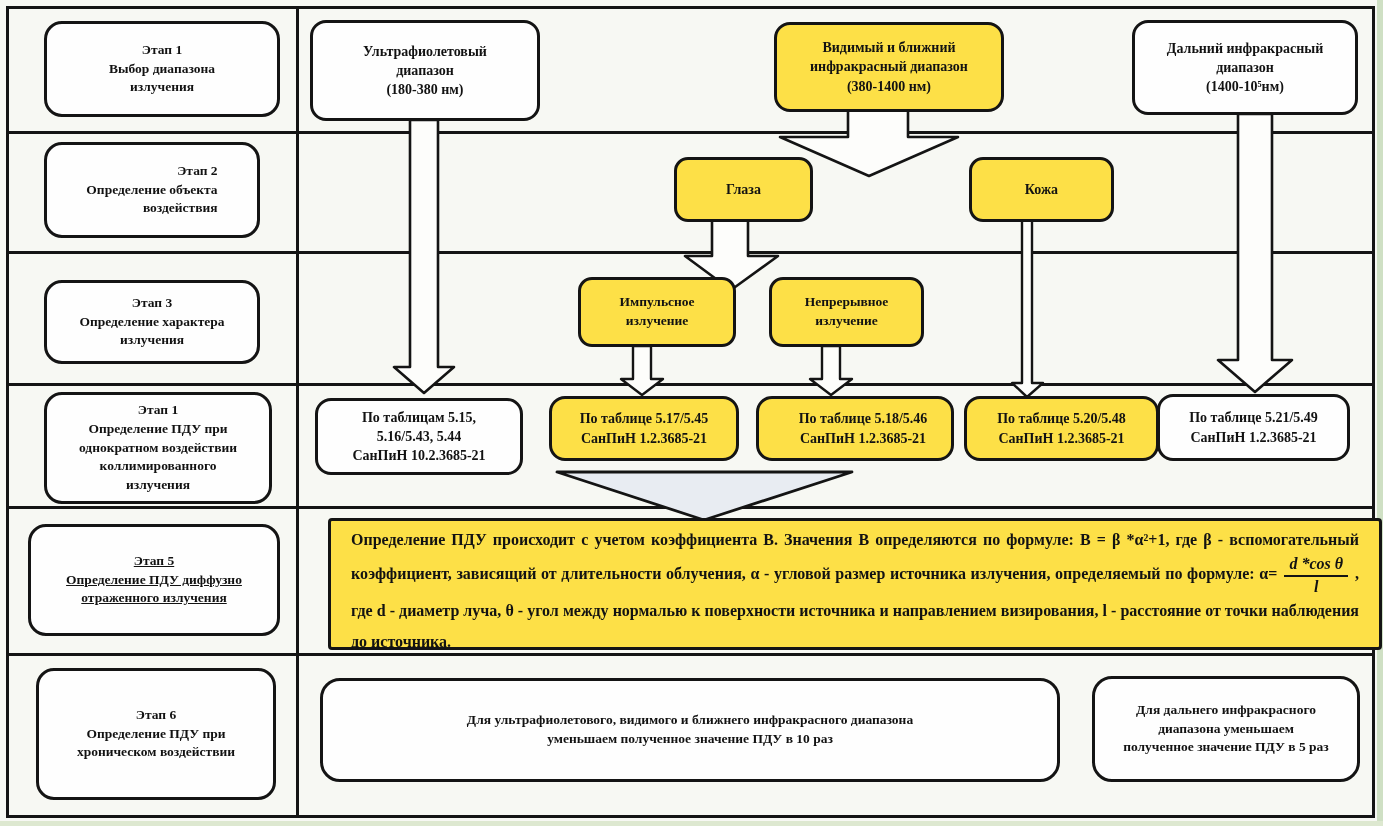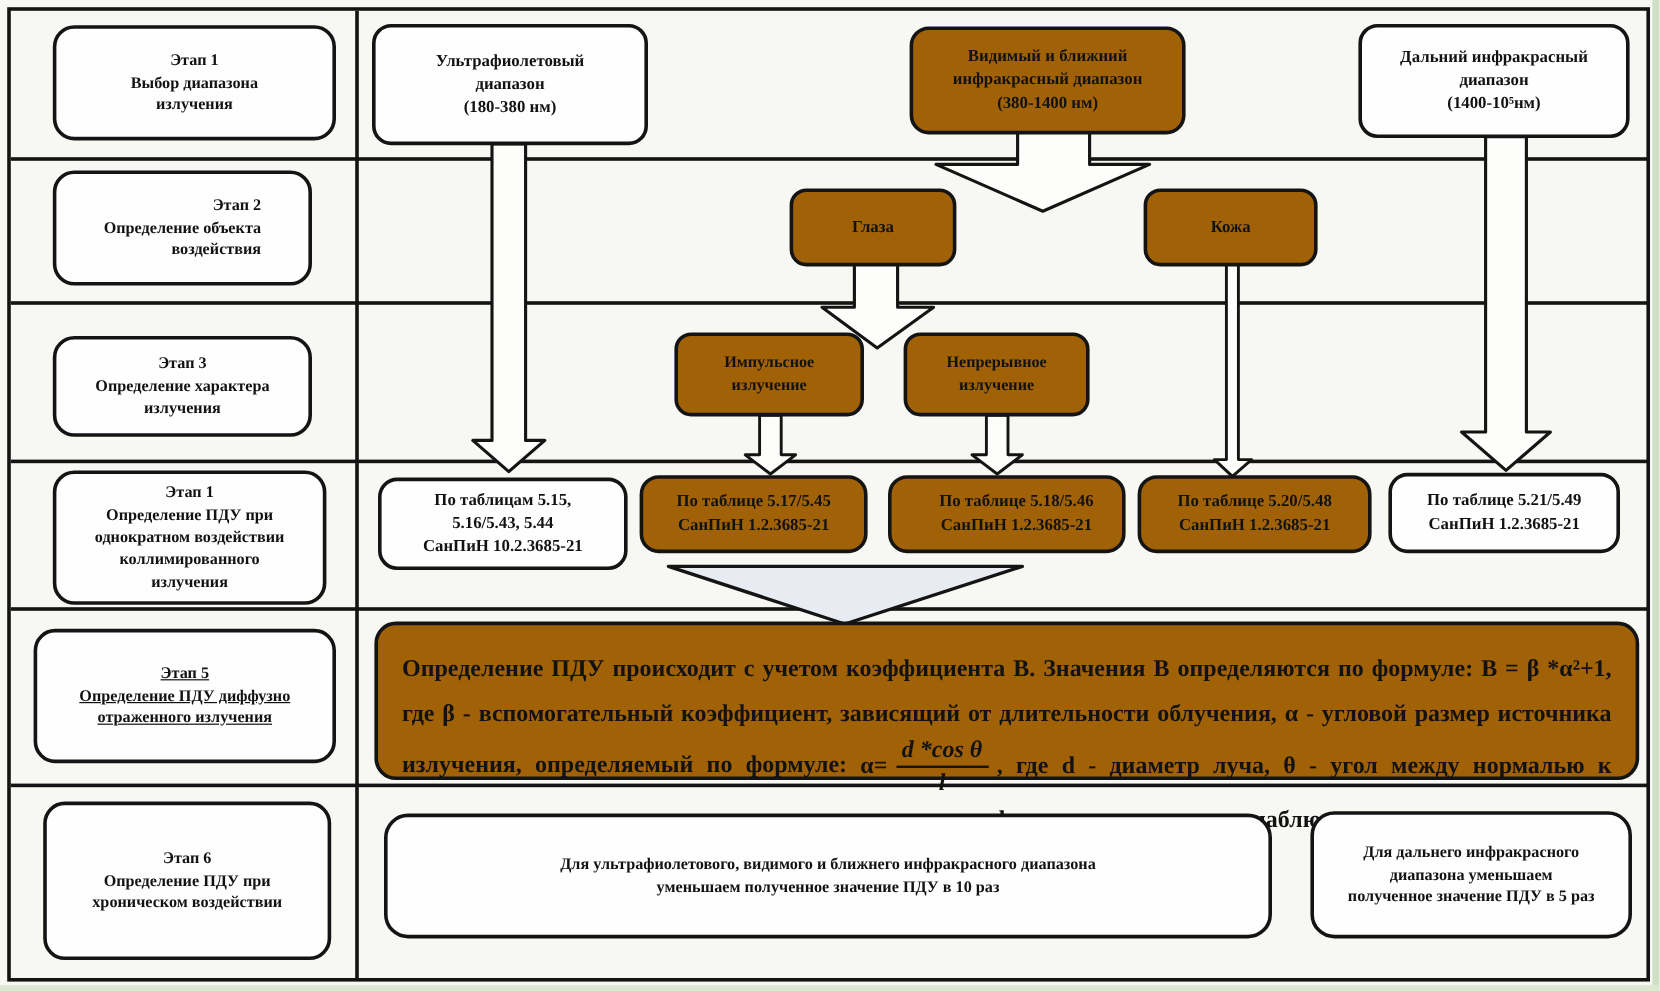--- a/index.html
+++ b/index.html
@@ -26,29 +26,29 @@
     border:3px solid #141414;
     border-radius:16px;
     background:#fefefe;
     display:flex;align-items:center;justify-content:center;
     text-align:center;
     white-space:pre-line;
     font-size:14px;line-height:1.38;
     box-sizing:border-box;
     padding:4px 8px;
   }
-  .grey{background:#a16207;}
+  .grey{background:#fde047;margin-left:16px;}
   .stage{border-radius:18px;font-size:13.5px;}
   .bigtext{
-    border-radius:18px;
+    border-radius:4px;
     display:block;
     text-align:justify;
     white-space:normal;
-    font-size:20px;line-height:1.9;
-    padding:17px 20px 8px 20px;
+    font-size:16px;line-height:1.9;
+    padding:4px 20px 8px 20px;
   }
   .frac{display:inline-block;vertical-align:middle;text-align:center;margin:0 7px;line-height:1.15;font-style:italic;}
   .frac .num{display:block;border-bottom:2px solid #141414;padding:0 5px 1px 5px;}
   .frac .den{display:block;padding-top:1px;}
   .chronic{border-radius:20px;font-size:13.5px;}
 </style>
 </head>
 <body>
 
 <div id="diagram">

